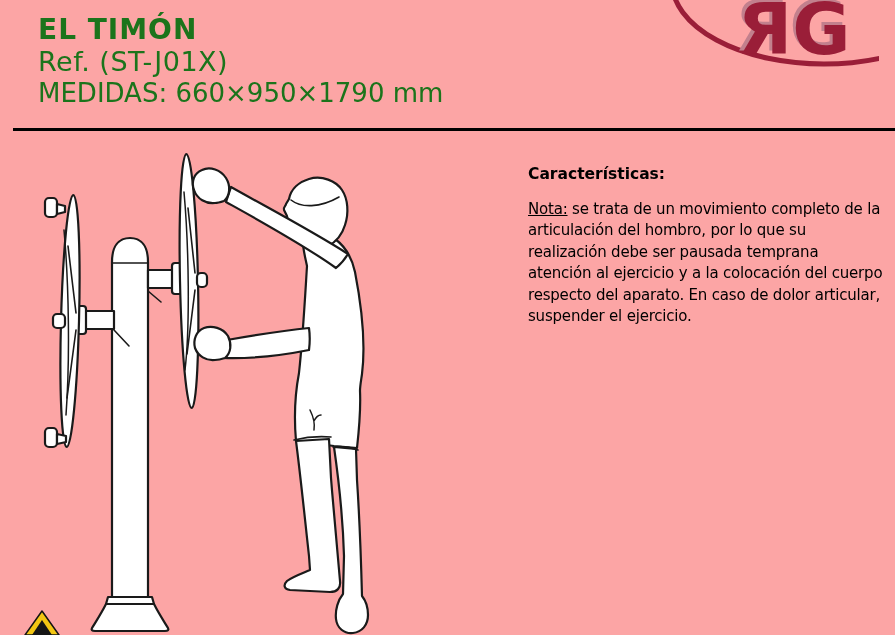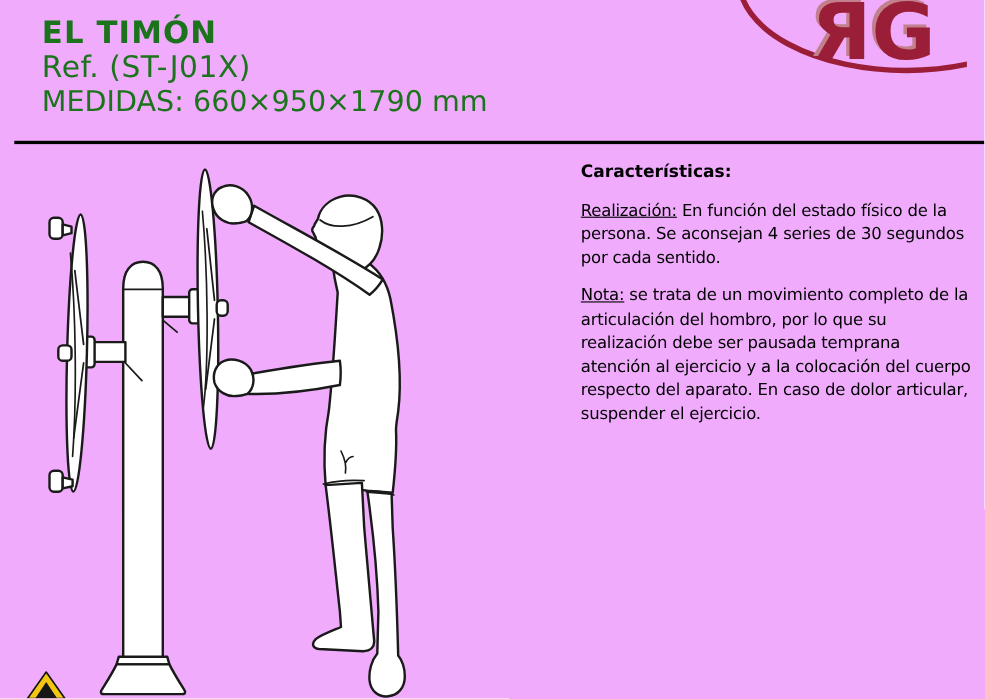--- a/index.html
+++ b/index.html
@@ -1,40 +1,40 @@
 <!DOCTYPE html>
 <html style="--accent: #1b741b; --logo: #9a1e38; --logo-bevel: #c2808d;"><head>
 <meta charset="utf-8">
 <style>
   :root { --accent:#1b741b; --logo:#9a1e38; --logo-bevel:#c2808d; --ink:#000; }
   * { box-sizing: border-box; }
   html,body { margin:0; padding:0; background:#fff; }
   .page {
-    position:relative; width:895px; height:635px; background:#f0abfc;
+    position:relative; width:895px; height:635px; background:#fca5a5;
     overflow:hidden; font-family:"DejaVu Sans","Liberation Sans",sans-serif;
     color:var(--ink);
   }
   
   .header { position:absolute; left:38px; top:13px; color:var(--accent); }
   .title   { font-size:28px; font-weight:bold; letter-spacing:1px; line-height:33px; }
   .ref     { font-size:27px; font-weight:normal; letter-spacing:0.5px; line-height:32px; }
   .medidas { font-size:26px; font-weight:normal; line-height:31px;text-align:center; }
   .rule { position:absolute; left:13px; top:128px; width:882px; height:3px; background:#000; }
   
   .logo { position:absolute; left:624px; top:0; width:255px; height:150px; }
   .logo svg { display:block; }
   .logo text { font-family:"DejaVu Sans","Liberation Sans",sans-serif; font-weight:bold; }
   
   .illus { position:absolute; left:0; top:140px; width:520px; height:495px; }
   
   .details {
     position:absolute; left:528px; top:146px; width:358px;
     font-size:15px; line-height:21.5px; letter-spacing:-0.2px;
   }
-  .details h2 { font-size:15.5px; font-weight:bold; margin:0 0 13px; letter-spacing:0; }
+  .details h2 { font-size:15.5px; font-weight:bold; margin:18px 0 13px; letter-spacing:0; }
   .details p  { margin:0 0 13px; }
   .lbl { text-decoration:underline; }
 </style>
 </head>
 <body>
 
 <div class="page">
 
   <header class="header">
     <div class="title">EL TIMÓN</div>
@@ -105,17 +105,16 @@
 
       <g>
         <path d="M42,611 L59,635 L25,635 Z" fill="#f3c613" stroke="#141414" stroke-width="1.5"></path>
         <path d="M42,620 L52,635 L32,635 Z" fill="#161616" stroke="none"></path>
       </g>
     </g>
   </svg>
 
   <section class="details">
     <h2>Características:</h2>
-    <p><span class="lbl">Realización:</span> <span>En función del estado físico de la persona. Se aconsejan 4 series de 30 segundos por cada sentido.</span></p>
     <p><span class="lbl">Nota:</span> <span>se trata de un movimiento completo de la articulación del hombro, por lo que su realización debe ser pausada temprana atención al ejercicio y a la colocación del cuerpo respecto del aparato. En caso de dolor articular, suspender el ejercicio.</span></p>
   </section>
 
 </div>
 
 </body></html>

